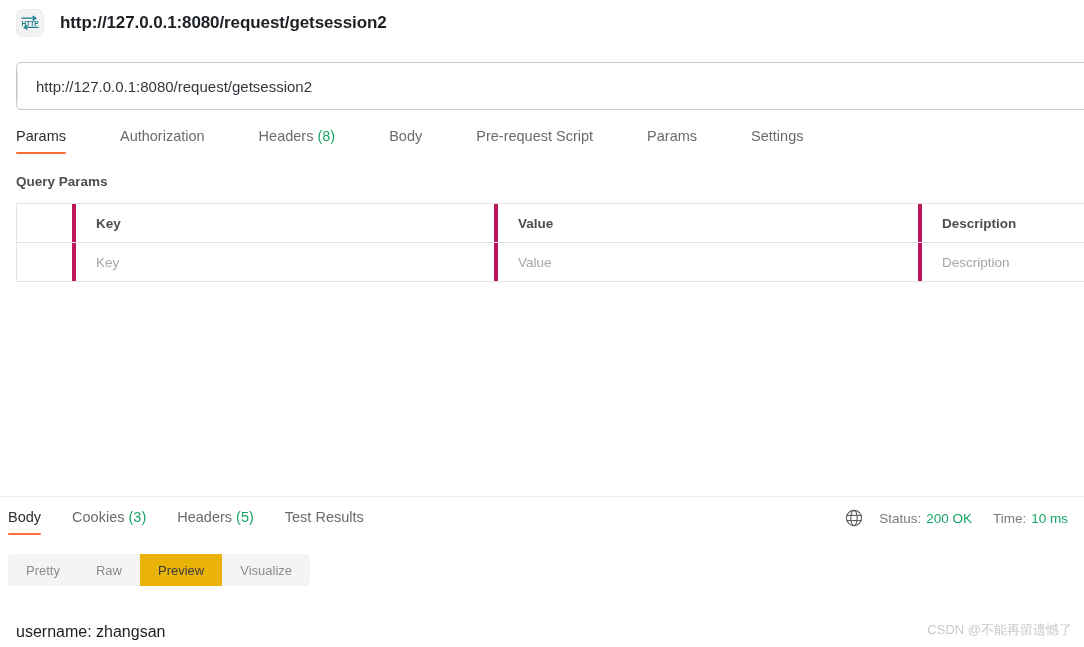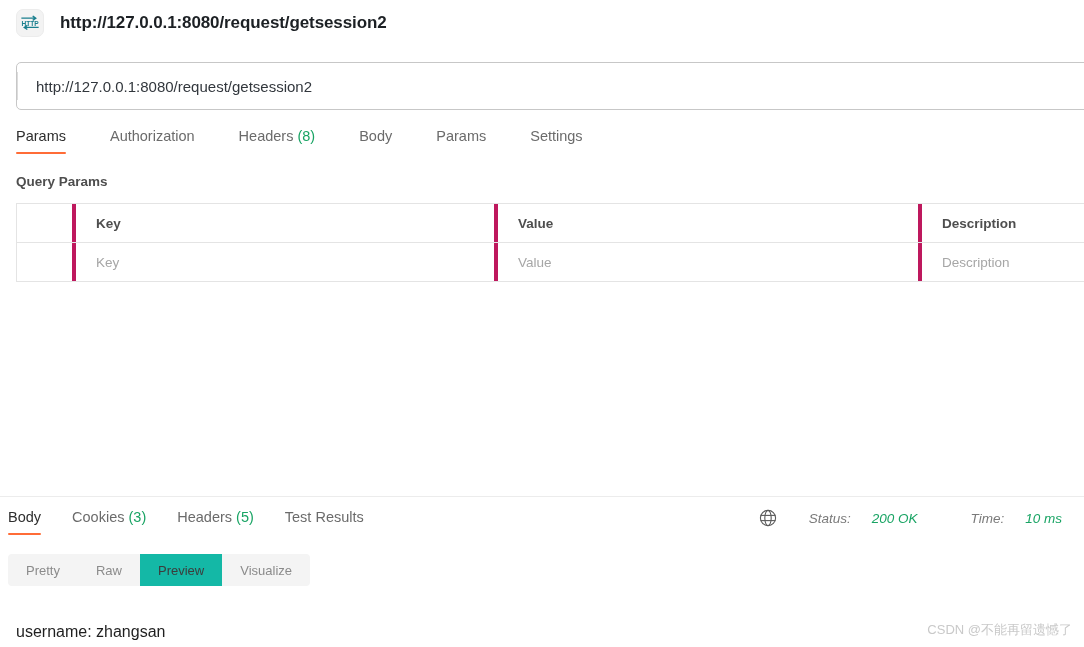--- a/index.html
+++ b/index.html
@@ -124,21 +124,21 @@
     padding-left: 18px;
   }
 
   
   .req-tabs {
     position: absolute;
     left: 16px;
     top: 128px;
     display: flex;
     align-items: flex-end;
-    gap: 8px;
+    gap: 18px;
   }
 
   .req-tab {
     position: relative;
     font-size: 14.5px;
     color: #6b6b6b;
     padding: 0 0 10px 0;
     margin-right: 36px;
     cursor: pointer;
     white-space: nowrap;
@@ -251,27 +251,26 @@
     right: 0;
     bottom: 0;
     height: 2.5px;
     background: #ff6c37;
     border-radius: 1px;
   }
 
   
   .status-strip {
     position: absolute;
-    right: 22px;
+    right: 16px;
     top: 509px;
     display: flex;
     align-items: center;
     font-size: 13.5px;
-    gap: 16px;
-    font-style: italic;
+    gap: 0;
   }
 
   .globe-ico {
     width: 18px;
     height: 18px;
     margin-right: 16px;
     flex: 0 0 auto;
   }
 
   .st-label { color: #7a7a7a; }
@@ -295,21 +294,21 @@
     display: flex;
     align-items: center;
     padding: 0 18px;
     font-size: 13px;
     color: #8b8b8b;
     cursor: pointer;
     white-space: nowrap;
   }
 
   .fmt-btn.active {
-    background: #14b8a6;
+    background: #eab308;
     color: #3c3c3c;
   }
 
   
   .body-preview {
     position: absolute;
     left: 16px;
     top: 602px;
     font-size: 16px;
     color: #1f1f1f;
@@ -356,20 +355,23 @@
     </div>
     <div class="req-tab">
       <span>Authorization</span>
     </div>
     <div class="req-tab">
       <span>Headers</span>
       <span class="cnt">(8)</span>
     </div>
     <div class="req-tab">
       <span>Body</span>
+    </div>
+    <div class="req-tab">
+      <span>Pre-request Script</span>
     </div>
     <div class="req-tab">
       <span>Params</span>
     </div>
     <div class="req-tab">
       <span>Settings</span>
     </div>
   </div>
 
   <div class="qp-title">Query Params</div>

